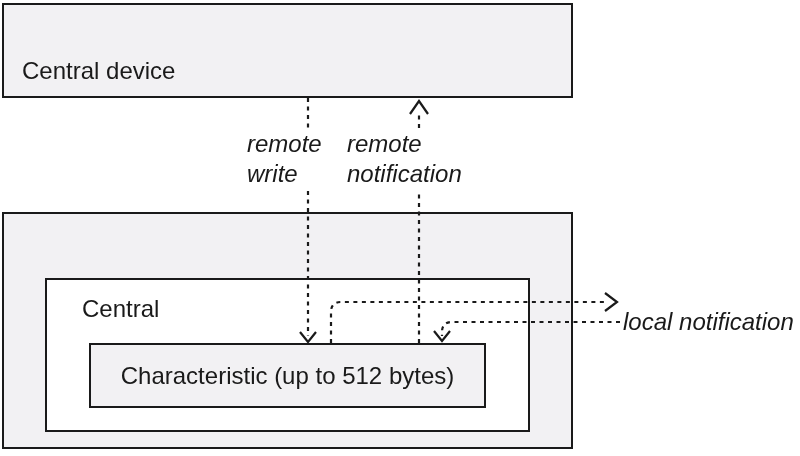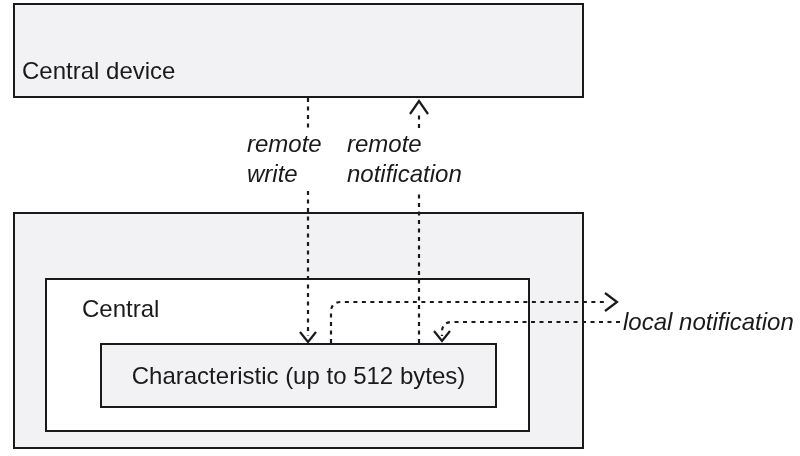--- a/index.html
+++ b/index.html
@@ -7,21 +7,21 @@
     position:relative; width:800px; height:456px;
     background:var(--bg,#ffffff);
     font-family:"Liberation Sans", sans-serif;
     color:var(--ink,#1a1a1a);
     overflow:hidden;
   }
   .box {
     position:absolute; box-sizing:border-box;
     border:2.5px solid var(--ink,#1a1a1a);
   }
-  .box.gray  { background:var(--box-fill,#f2f1f3);margin-left:11px; }
+  .box.gray  { background:var(--box-fill,#f2f1f3); }
   .box.white { background:var(--service-fill,#ffffff); }
   .box-label {
     position:absolute; font-size:24px; line-height:28px;
     white-space:nowrap; color:var(--ink,#1a1a1a);text-align:right;
   }
   .char-box {
     display:flex; align-items:center; justify-content:center;
     font-size:24px;
   }
   .flow-label {

